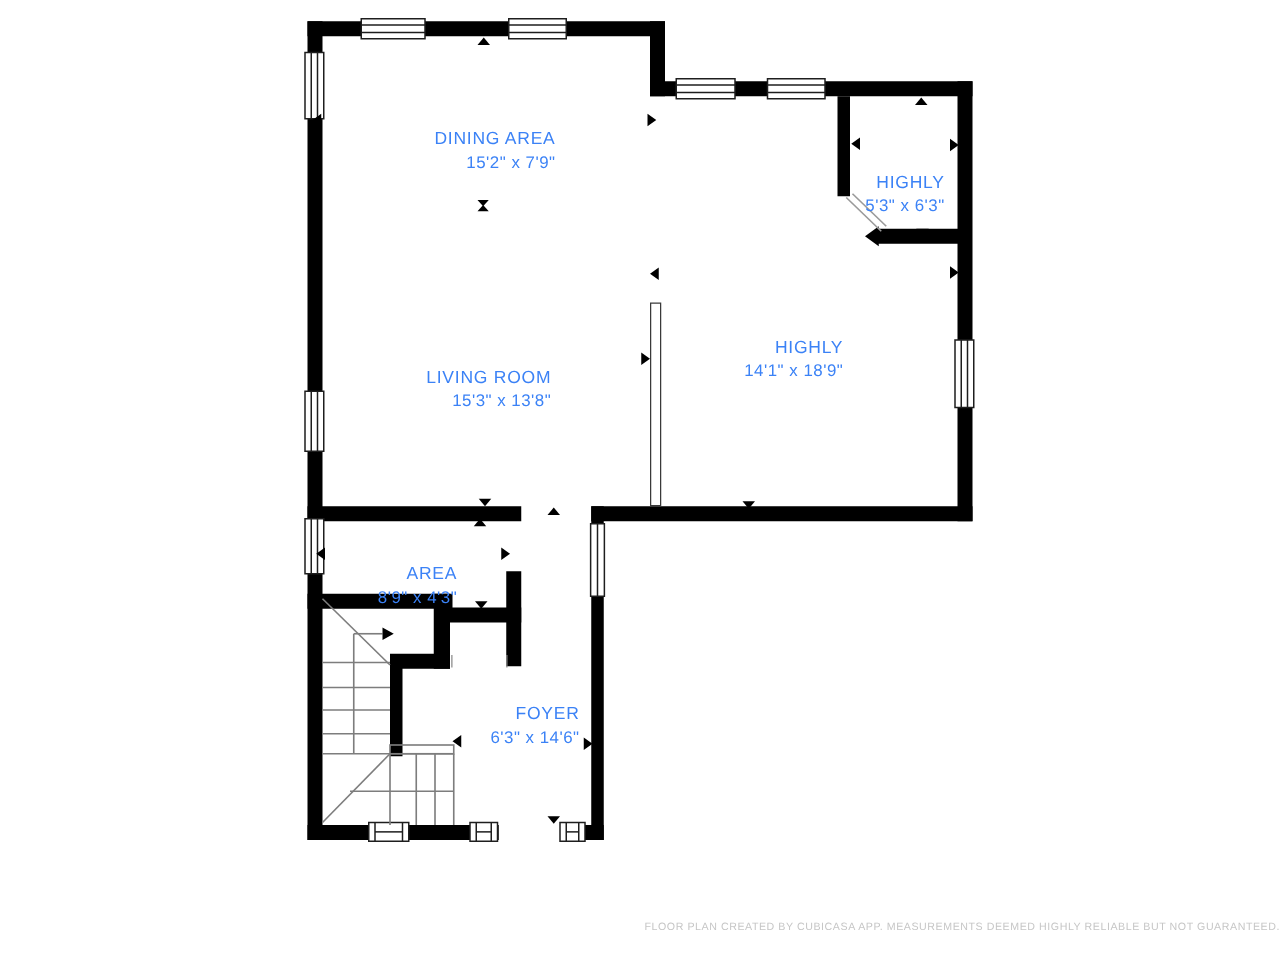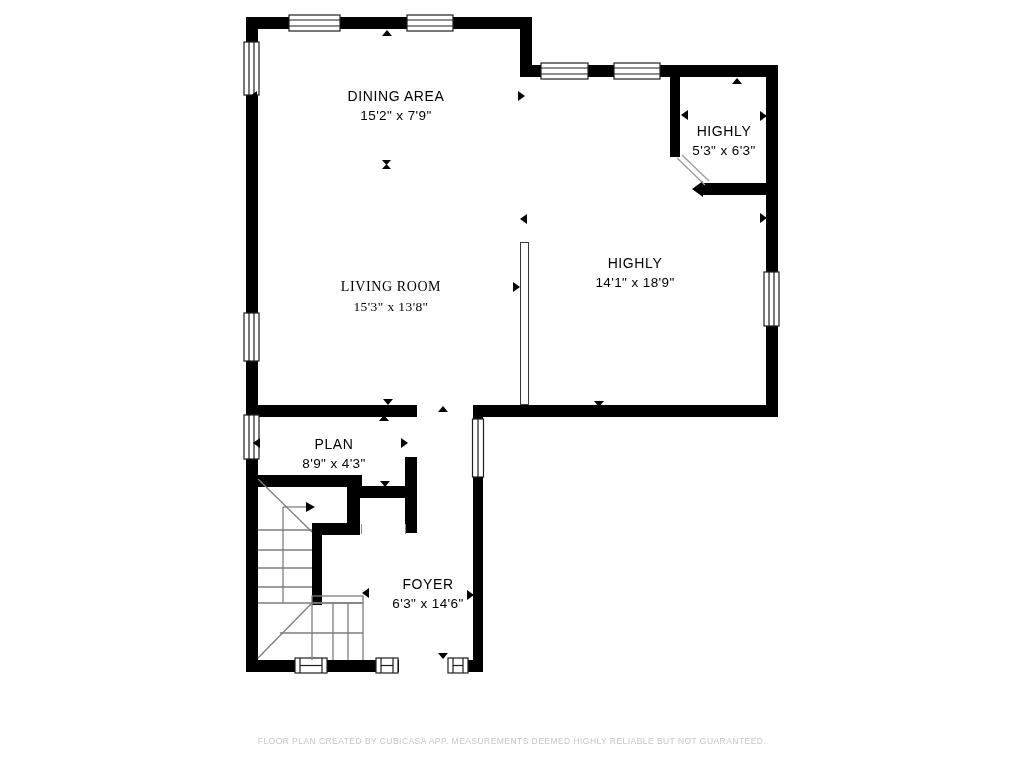--- a/index.html
+++ b/index.html
@@ -3,31 +3,32 @@
 <meta charset="utf-8">
 <style>
   * { margin: 0; padding: 0; box-sizing: border-box; }
   html, body { width: 1024px; height: 768px; background: #ffffff; overflow: hidden; }
   body { font-family: "Liberation Sans", sans-serif; position: relative; }
   .plan-stage { position: absolute; left: 0; top: 0; width: 1024px; height: 768px; }
   svg.plan { position: absolute; left: 0; top: 0; }
   .room-label {
     position: absolute;
     transform: translate(-50%, -50%);
-    text-align: center;
-    color: #000000;
+    text-align: right;
+    color: #3b82f6;
     white-space: nowrap;
     line-height: 20px;
+    margin-top: 14px;
   }
   .room-label .room-name   { font-size: 14px; letter-spacing: 0.6px; display: block; }
   .room-label .room-dims   { font-size: 13.5px; letter-spacing: 0.4px; display: block; }
   .footer-note {
     position: absolute;
     left: 0; top: 736px; width: 1024px;
-    text-align: center;
+    text-align: right;
     font-size: 8.5px;
     letter-spacing: 0.45px;
     color: #c6c6c6;
   }
 </style>
 </head>
 <body>
 
 <div class="plan-stage">
 
@@ -203,30 +204,30 @@
   <div class="room-label" style="left:724px; top:141px;">
     <span class="room-name">HIGHLY</span>
     <span class="room-dims">5'3" x 6'3"</span>
   </div>
 
   <div class="room-label" style="left:635px; top:273px;">
     <span class="room-name">HIGHLY</span>
     <span class="room-dims">14'1" x 18'9"</span>
   </div>
 
-  <div class="room-label" style="left:391px; top:297px;font-family:Liberation Serif, serif;">
+  <div class="room-label" style="left:391px; top:297px;">
     <span class="room-name">LIVING ROOM</span>
     <span class="room-dims">15'3" x 13'8"</span>
   </div>
 
   <div class="room-label" style="left:334px; top:454px;">
-    <span class="room-name">PLAN</span>
+    <span class="room-name">AREA</span>
     <span class="room-dims">8'9" x 4'3"</span>
   </div>
 
-  <div class="room-label" style="left:428px; top:594px;">
+  <div class="room-label" style="left:428px; top:566px;">
     <span class="room-name">FOYER</span>
     <span class="room-dims">6'3" x 14'6"</span>
   </div>
 
   <div class="footer-note">FLOOR PLAN CREATED BY CUBICASA APP. MEASUREMENTS DEEMED HIGHLY RELIABLE BUT NOT GUARANTEED.</div>
 
 </div>
 
 </body></html>

